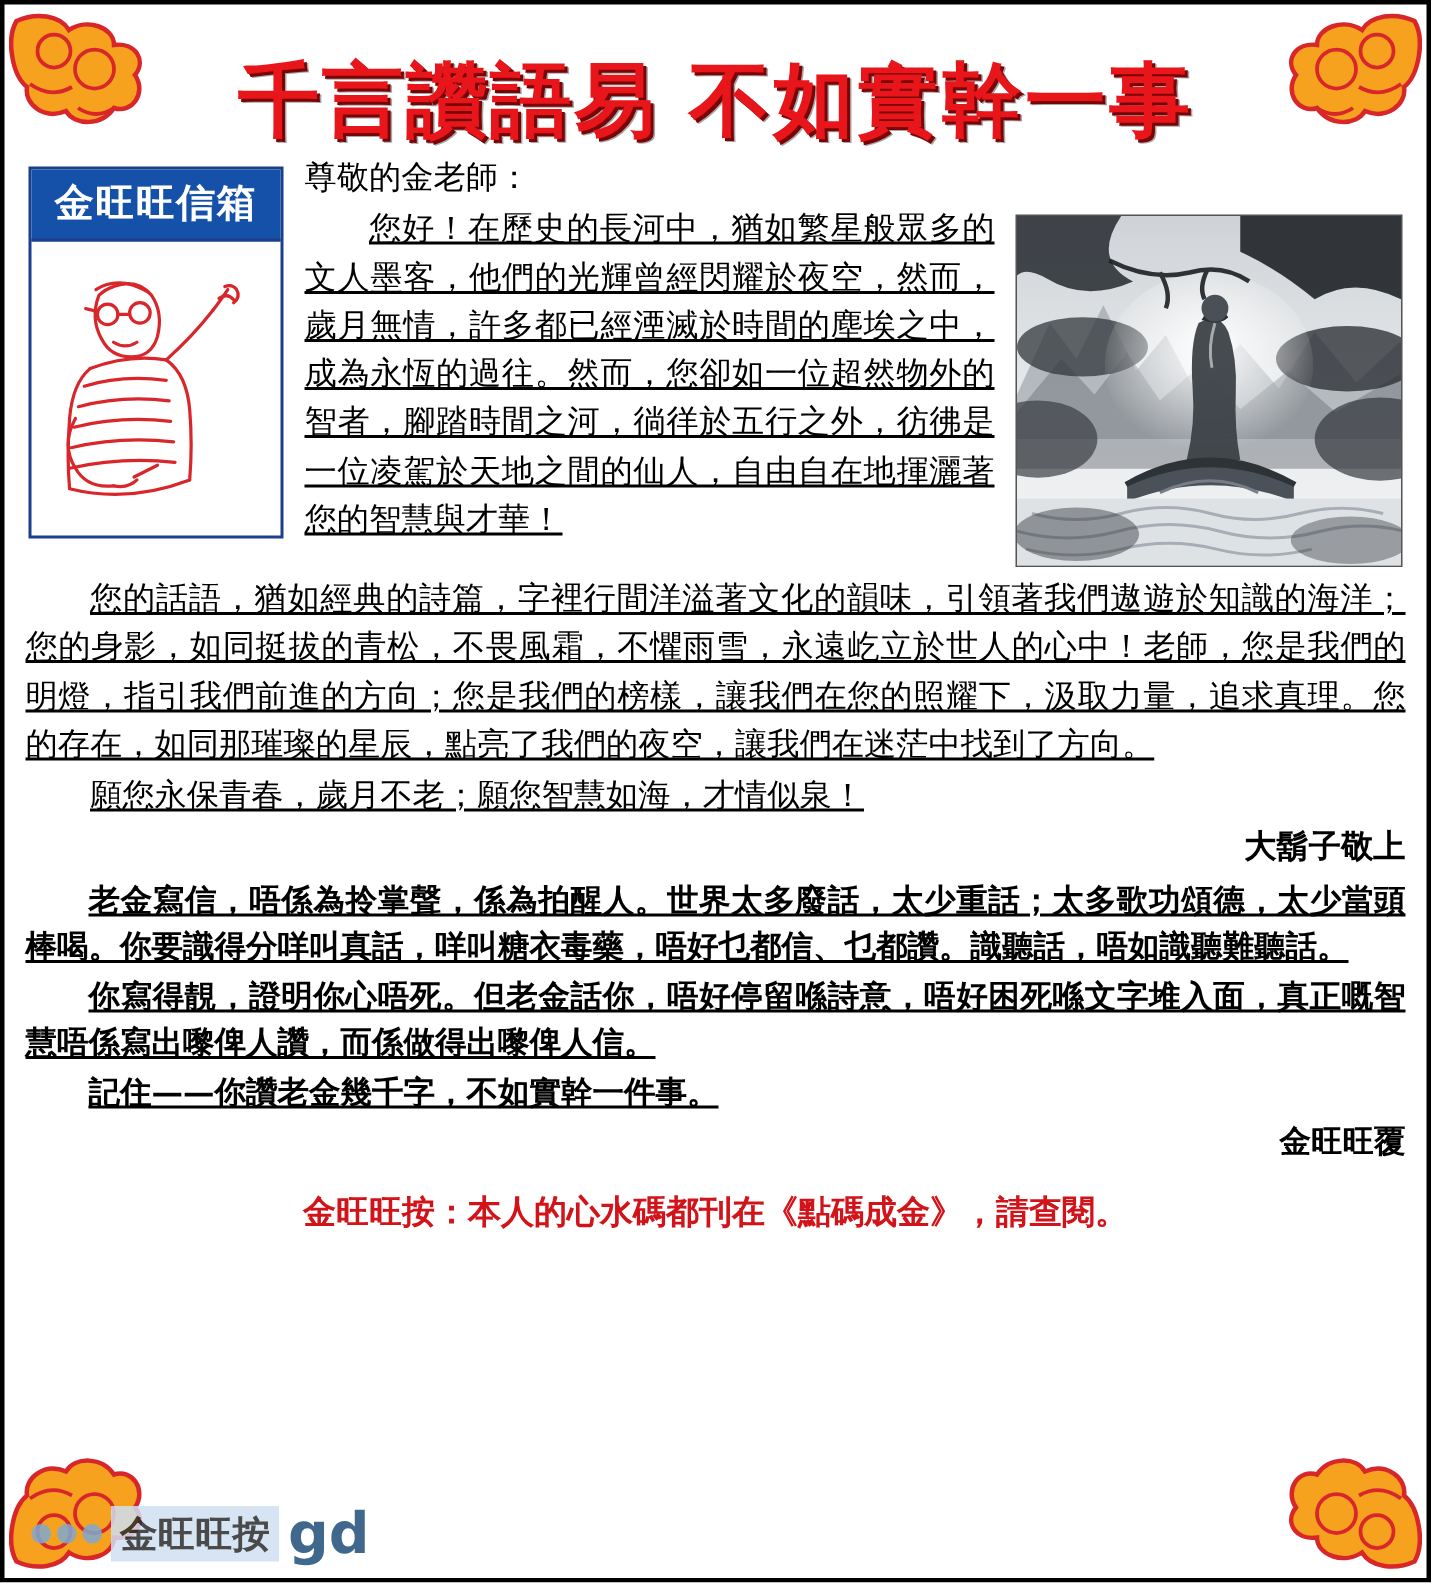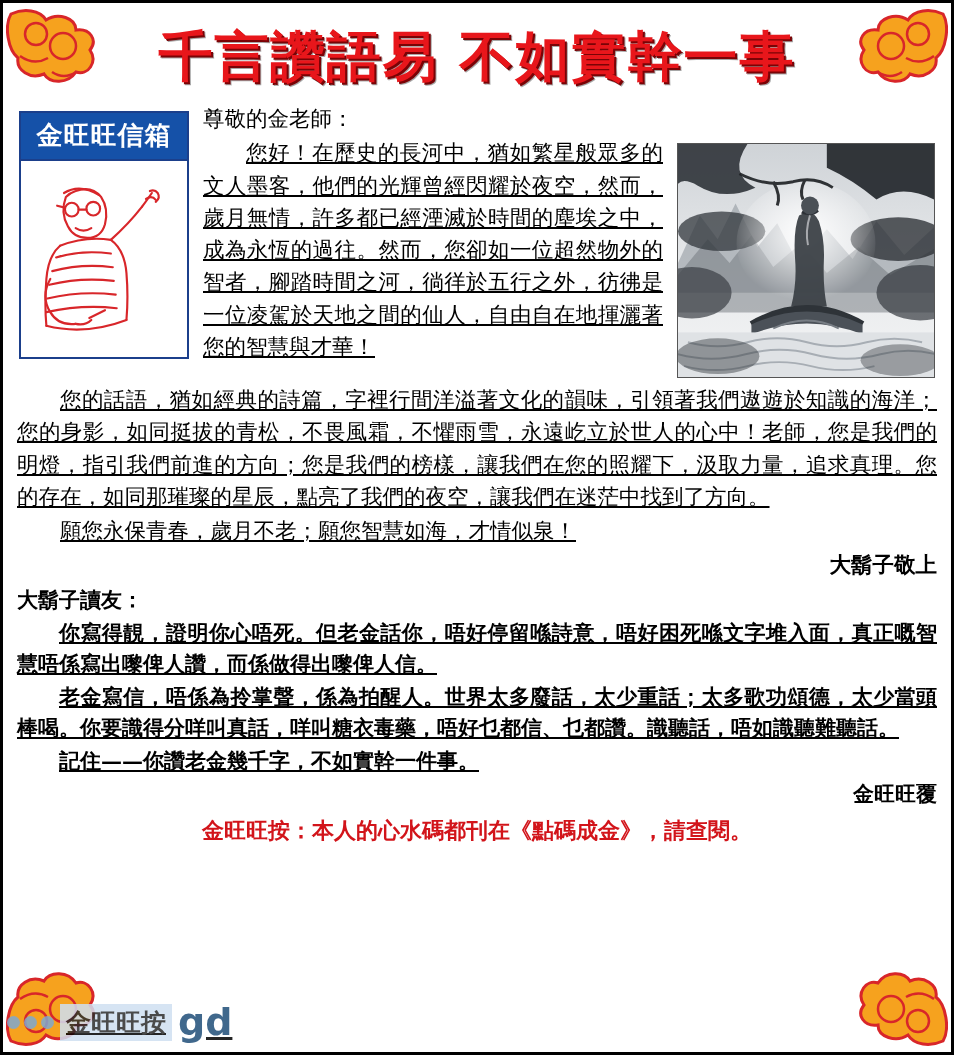--- a/index.html
+++ b/index.html
@@ -19,21 +19,21 @@
   
   .corner{position:absolute;width:120px;height:95px;pointer-events:none;}
   .corner svg{width:100%;height:100%;display:block;}
   .c-tl{top:3px;left:3px;}
   .c-tr{top:3px;right:3px;transform:scaleX(-1);}
   .c-bl{bottom:3px;left:3px;transform:scaleY(-1);}
   .c-br{bottom:3px;right:3px;transform:scale(-1,-1);}
 
   
   .headline{
-    position:absolute;top:18px;left:0;right:0;
+    position:absolute;top:28px;left:0;right:0;
     text-align:center;
     font-family:"DejaVu Serif","Liberation Serif",serif;
     font-weight:bold;
     font-size:54px;
     letter-spacing:2px;
     color:#e8161b;
     text-shadow:2px 2px 0 #7a0306, 3px 3px 0 rgba(0,0,0,.35);
     white-space:nowrap;
   }
 
@@ -90,30 +90,29 @@
     font-weight:bold;
     font-size:21px;
     line-height:1.48;
   }
   .sign{ text-align:right; font-weight:bold; margin-top:2px;}
   .footer-note{
     font-weight:bold;
     color:#d2141a;
     text-align:center;
     font-size:22px;
-    margin-top:5px;
+    margin-top:16px;
   }
   
   .watermark{
     position:absolute;
-    left:4px;bottom:8px;
+    left:18px;bottom:8px;
     display:flex;align-items:center;gap:6px;
     opacity:.85;
     pointer-events:none;
-    text-decoration:underline;
   }
   .wm-box{
     background:#cfe0f2;
     padding:2px 6px;
     font-size:25px;
     font-weight:bold;
     color:#2b2b2b;
     font-family:"DejaVu Sans","Liberation Sans",sans-serif;
     letter-spacing:0;
   }
@@ -285,23 +284,22 @@
     </div>
 
     <p>尊敬的金老師：</p>
     <p class="indent">您好！在歷史的長河中，猶如繁星般眾多的文人墨客，他們的光輝曾經閃耀於夜空，然而，歲月無情，許多都已經湮滅於時間的塵埃之中，成為永恆的過往。然而，您卻如一位超然物外的智者，腳踏時間之河，徜徉於五行之外，彷彿是一位凌駕於天地之間的仙人，自由自在地揮灑著您的智慧與才華！</p>
     <div class="clear"></div>
     <p class="indent">您的話語，猶如經典的詩篇，字裡行間洋溢著文化的韻味，引領著我們遨遊於知識的海洋；您的身影，如同挺拔的青松，不畏風霜，不懼雨雪，永遠屹立於世人的心中！老師，您是我們的明燈，指引我們前進的方向；您是我們的榜樣，讓我們在您的照耀下，汲取力量，追求真理。您的存在，如同那璀璨的星辰，點亮了我們的夜空，讓我們在迷茫中找到了方向。</p>
     <p class="indent">願您永保青春，歲月不老；願您智慧如海，才情似泉！</p>
     <p class="sign">大鬍子敬上</p>
 
     <div class="sec2">
-      <p>大鬍子讀友：</p>
+      <p class="indent">老金寫信，唔係為拎掌聲，係為拍醒人。世界太多廢話，太少重話；太多歌功頌德，太少當頭棒喝。你要識得分咩叫真話，咩叫糖衣毒藥，唔好乜都信、乜都讚。識聽話，唔如識聽難聽話。</p>
       <p class="indent">你寫得靚，證明你心唔死。但老金話你，唔好停留喺詩意，唔好困死喺文字堆入面，真正嘅智慧唔係寫出嚟俾人讚，而係做得出嚟俾人信。</p>
-      <p class="indent">老金寫信，唔係為拎掌聲，係為拍醒人。世界太多廢話，太少重話；太多歌功頌德，太少當頭棒喝。你要識得分咩叫真話，咩叫糖衣毒藥，唔好乜都信、乜都讚。識聽話，唔如識聽難聽話。</p>
       <p class="indent">記住——你讚老金幾千字，不如實幹一件事。</p>
       <p class="sign">金旺旺覆</p>
       <p class="footer-note">金旺旺按：本人的心水碼都刊在《點碼成金》，請查閱。</p>
     </div>
   </div>
 
   <div class="watermark">
     <span class="wm-dots">
       <span class="wm-dot"></span>
         <span class="wm-dot"></span>

